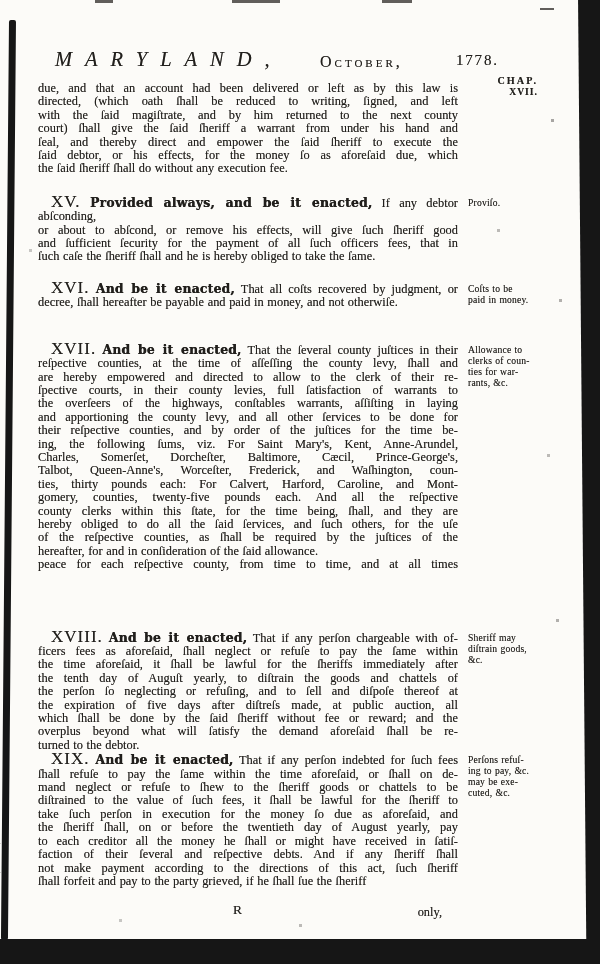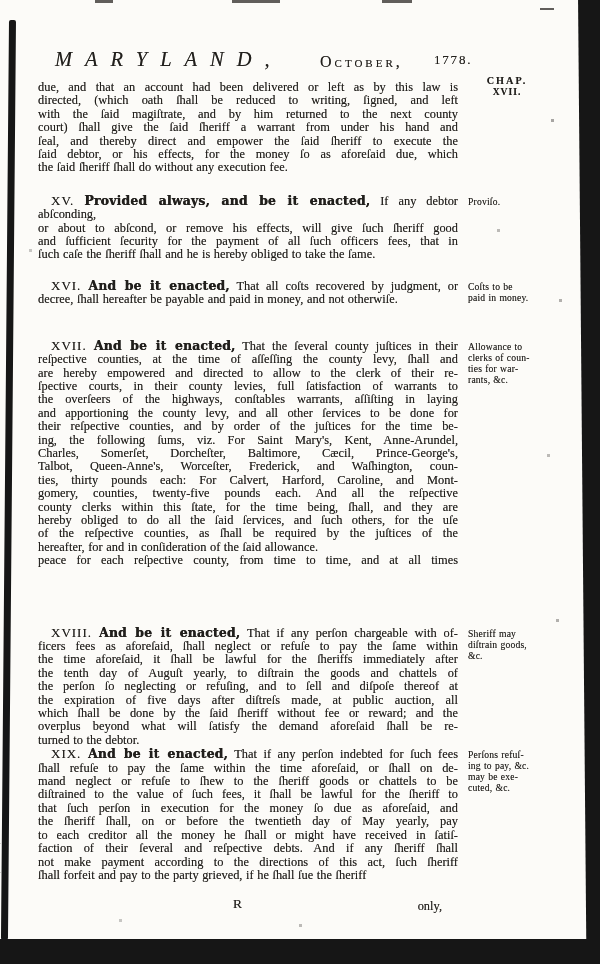--- a/index.html
+++ b/index.html
@@ -52,22 +52,22 @@
   .header{ position:absolute; left:0; top:48px; width:600px; height:32px; }
   .colony{
     position:absolute; left:55px; top:0;
     font-style:italic; font-size:20.5px; letter-spacing:13px; white-space:nowrap;
   }
   .month{
     position:absolute; left:320px; top:5px;
     font-variant:small-caps; font-size:16px; letter-spacing:3px; white-space:nowrap;
   }
   .year{
-    position:absolute; left:434px; top:4px;
-    font-size:13px; letter-spacing:1.8px; white-space:nowrap;
+    position:absolute; left:456px; top:4px;
+    font-size:15px; letter-spacing:1.8px; white-space:nowrap;
   }
 
   
   .text-column{
     position:absolute; left:38px; top:80px; width:420px;
     font-size:12.4px; line-height:13.4px;
     word-spacing:0.5px;
   }
   .law{ position:relative; }
   .law-0{ margin-bottom:19px; }
@@ -75,34 +75,34 @@
   .law-2{ margin-bottom:32px; }
   .law-3{ margin-bottom:58px; }
   .law-4{ }
   .law-5{ margin-bottom:15px; }
 
   .tline{ text-align:justify; text-align-last:justify; }
   .tlast{ text-align-last:left; }
   .firstline{ text-align:justify; text-align-last:justify; text-indent:13px; }
   .firstline.plain{ text-indent:0; }
 
-  .secnum{ letter-spacing:1px; font-size:13px; }
+  .secnum{ letter-spacing:1px; font-size:17px; }
   .blackletter{
     font-family:"DejaVu Serif",serif; font-weight:700; letter-spacing:0.2px;
     text-shadow:0.4px 0 0 currentColor;
   }
 
   
   .margin-note{
     position:absolute; left:calc(100% + 10px); top:2px; width:80px;
     font-size:9.6px; line-height:11px; letter-spacing:0.2px;
   }
   .margin-note .tline{ text-align:center; text-align-last:left; }
   .chapter-head{
-    position:absolute; left:calc(100% + 18px); top:-4px; width:62px; text-align:center;
+    position:absolute; left:calc(100% + 18px); top:-4px; width:62px; text-align:right;
     line-height:10.5px;
   }
   .chap-label{ display:block; font-size:10.2px; letter-spacing:2px; font-weight:700; }
   .chap-num{ display:block; font-size:9.6px; letter-spacing:1px; font-weight:700; }
 
   
   .catchline{ position:relative; margin-top:12px; height:16px; }
   .sig{ display:block; width:400px; text-align:center; font-size:13.5px; letter-spacing:1px; }
   .catchword{ position:absolute; right:16px; top:3px; font-size:12.4px; }
 </style>
@@ -254,22 +254,22 @@
     <div class="para">
       <div class="firstline">
         <span class="secnum">XIX.</span>
         <span class="blackletter">And be it enacted,</span>
         <span>That if any perſon indebted for ſuch fees</span>
       </div>
       <div>
           <div class="tline">ſhall refuſe to pay the ſame within the time aforeſaid, or ſhall on de-</div>
           <div class="tline">mand neglect or refuſe to ſhew to the ſheriff goods or chattels to be</div>
           <div class="tline">diſtrained to the value of ſuch fees, it ſhall be lawful for the ſheriff to</div>
-          <div class="tline">that ſuch perſon in execution for the money ſo due as aforeſaid, and</div>
-          <div class="tline">the ſheriff ſhall, on or before the twentieth day of May yearly, pay</div>
+          <div class="tline">take ſuch perſon in execution for the money ſo due as aforeſaid, and</div>
+          <div class="tline">the ſheriff ſhall, on or before the twentieth day of August yearly, pay</div>
           <div class="tline">to each creditor all the money he ſhall or might have received in ſatiſ-</div>
           <div class="tline">faction of their ſeveral and reſpective debts.  And if any ſheriff ſhall</div>
           <div class="tline">not make payment according to the directions of this act, ſuch ſheriff</div>
           <div class="tline tlast">ſhall forfeit and pay to the party grieved, if he ſhall ſue the ſheriff</div>
         </div>
     </div>
     <aside class="margin-note">
         <div class="tline">Perſons refuſ-</div>
         <div class="tline">ing to pay, &amp;c.</div>
         <div class="tline">may be exe-</div>

